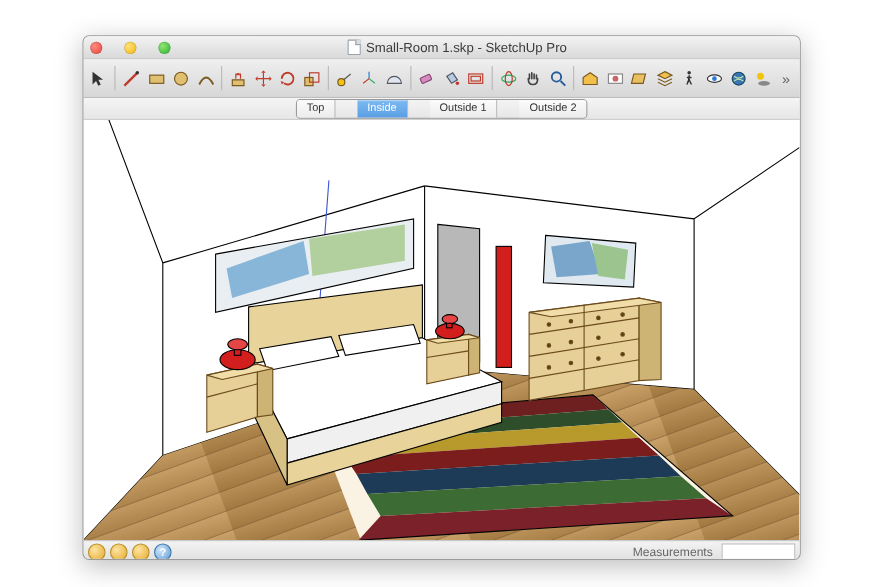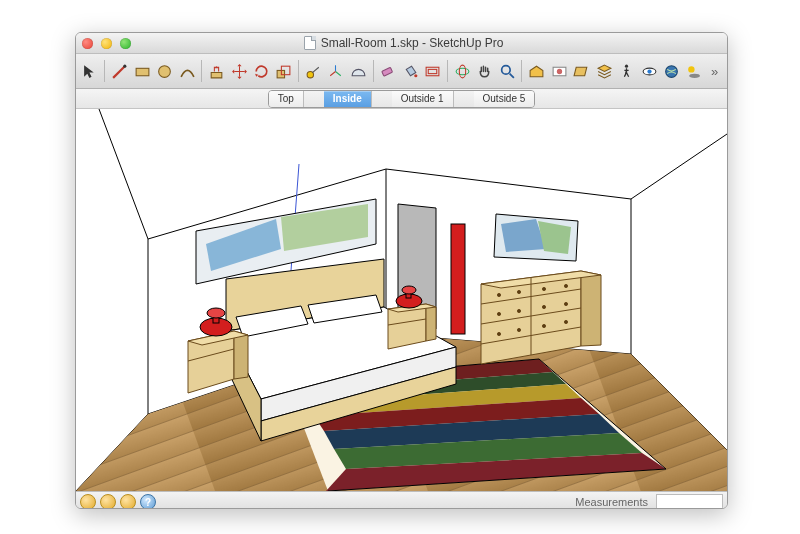--- a/index.html
+++ b/index.html
@@ -1,34 +1,34 @@
 <!DOCTYPE html>
 <html><head>
 <meta charset="utf-8">
 <style>
   html,body{margin:0;padding:0;background:#fff;font-family:"Lucida Grande","Helvetica Neue",Arial,sans-serif;font-size:11px;color:#333;}
   .stage{width:800px;height:534px;position:relative;margin:0 auto;}
   .window{position:absolute;left:75px;top:32px;width:651px;height:475px;border:1px solid #9a9a9a;border-radius:6px;box-shadow:0 6px 24px rgba(0,0,0,.25);background:#fff;overflow:hidden;}
-  .titlebar{height:20px;background:linear-gradient(#f3f3f3,#d9d9d9);border-bottom:1px solid #bdbdbd;display:flex;align-items:center;padding:0 6px;gap:8px;}
+  .titlebar{height:20px;background:linear-gradient(#f3f3f3,#d9d9d9);border-bottom:1px solid #bdbdbd;display:flex;align-items:center;padding:0 6px;gap:20px;}
   .tl-dot{width:11px;height:11px;border-radius:50%;box-shadow:inset 0 0 1px rgba(0,0,0,.4);}
   .red{background:radial-gradient(circle at 35% 35%,#ff8b82,#e74034);}    
   .yellow{background:radial-gradient(circle at 35% 35%,#ffe27a,#f2b305);}  
   .green{background:radial-gradient(circle at 35% 35%,#91e477,#27b228);}   
   .title-text{flex:1;text-align:center;font-size:12px;color:#3b3b3b;display:flex;align-items:center;justify-content:center;gap:5px;}
   .doc-icon{width:10px;height:12px;background:#fff;border:1px solid #9aa3ab;border-radius:1px;position:relative;}
   .doc-icon:before{content:"";position:absolute;top:-1px;right:-1px;width:4px;height:4px;background:#d7dde2;border-left:1px solid #9aa3ab;border-bottom:1px solid #9aa3ab;}
   .toolbar{height:34px;background:linear-gradient(#efefef,#d7d7d7);border-bottom:1px solid #b1b1b1;display:flex;align-items:center;padding:0 4px;gap:2px;overflow:hidden;}
   .tool{width:22px;height:22px;border-radius:3px;display:flex;align-items:center;justify-content:center;}
   .sep{width:1px;height:22px;background:#b7b7b7;margin:0 2px;}
   .overflow{margin-left:auto;width:18px;text-align:center;color:#666;font-size:13px;}
   .scenebar{height:19px;background:linear-gradient(#f5f5f5,#e6e6e6);border-bottom:1px solid #c4c4c4;display:flex;align-items:stretch;justify-content:center;}
   .scene-tabs{display:flex;border:1px solid #9a9a9a;border-radius:4px;overflow:hidden;height:16px;margin-top:1px;gap:20px;}
   .scene-tab{padding:0 9px;font-size:10px;line-height:16px;background:linear-gradient(#fbfbfb,#ececec);border-right:1px solid #bcbcbc;color:#333;}
   .scene-tab:last-child{border-right:0;}
-  .scene-tab.active{background:linear-gradient(#7cb9f0,#5a9fe3);color:#fff;box-shadow:inset 0 1px 0 rgba(255,255,255,.3);font-weight:bold;}
+  .scene-tab.active{background:linear-gradient(#7cb9f0,#5a9fe3);color:#fff;box-shadow:inset 0 1px 0 rgba(255,255,255,.3);}
   .viewport{position:relative;flex:1;height:calc(100% - 20px - 34px - 19px - 20px);background:#fff;overflow:hidden;}
   .viewport svg{width:100%;height:100%;display:block;}
   .statusbar{height:20px;background:linear-gradient(#f3f3f3,#dedede);border-top:1px solid #bdbdbd;display:flex;align-items:center;padding:0 4px;font-size:11px;color:#464646;gap:4px;}
   .sb-icon{width:14px;height:14px;border-radius:50%;background:radial-gradient(circle at 35% 35%,#ffe3a3,#e2aa2a);border:1px solid #b98e1f;}
   .sb-icon.q{background:radial-gradient(circle at 35% 35%,#cfe8ff,#5d9ad2);border-color:#3d74a5;color:#fff;display:flex;align-items:center;justify-content:center;font-weight:bold;font-size:10px;}
   .mlabel{margin-left:auto;color:#666;}
   .mbox{width:65px;height:14px;border:1px solid #bcbcbc;background:#fff;margin-left:4px;}
   
   svg.ic{width:17px;height:17px;}
 </style>
@@ -206,21 +206,21 @@
           </svg>
         </div>
       <div class="overflow">»</div>
     </div>
 
     <div class="scenebar">
       <div class="scene-tabs">
         <div class="scene-tab">Top</div>
         <div class="scene-tab active">Inside</div>
         <div class="scene-tab">Outside 1</div>
-        <div class="scene-tab">Outside 5</div>
+        <div class="scene-tab">Outside 2</div>
       </div>
     </div>
 
     <div class="viewport">
       <svg viewBox="0 0 651 382" preserveAspectRatio="none">
 
         <polygon points="0,0 651,0 651,382 0,382" fill="#ffffff"></polygon>
         <polyline points="23,0 72,130 72,305 0,382" fill="none" stroke="#000" stroke-width="1"></polyline>
         <polyline points="651,25 555,90 555,245 651,341" fill="none" stroke="#000" stroke-width="1"></polyline>
 

